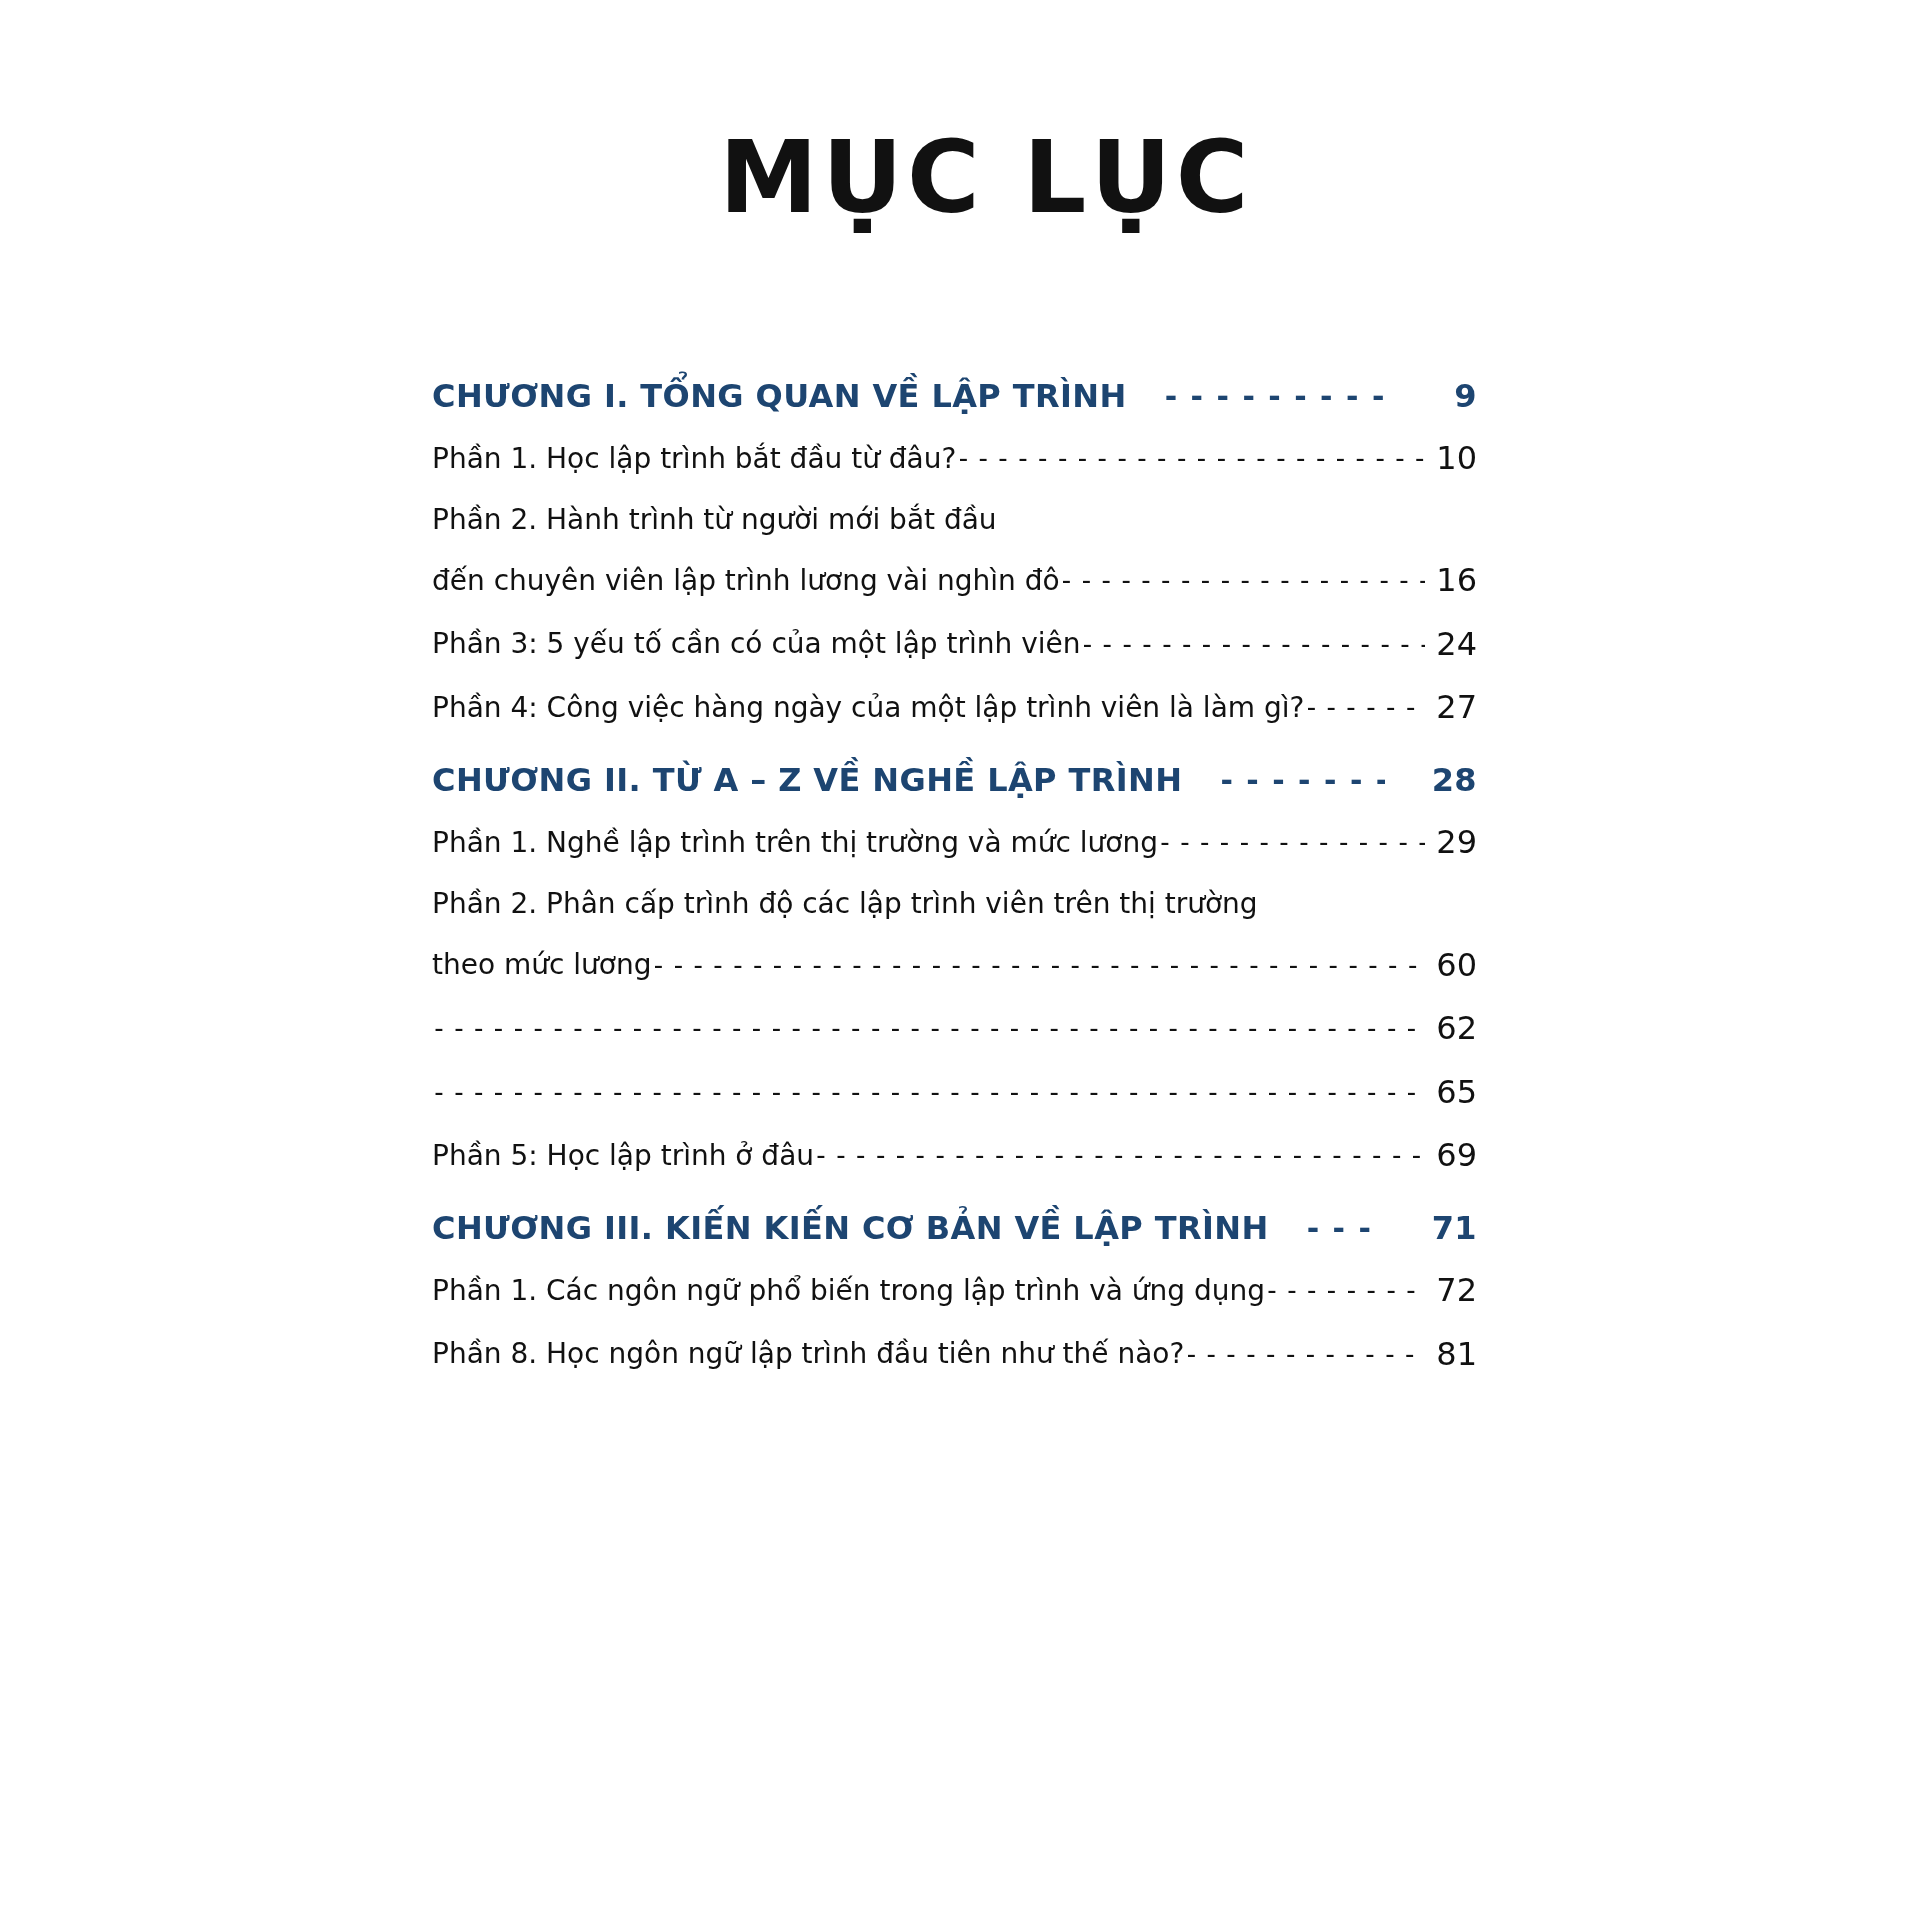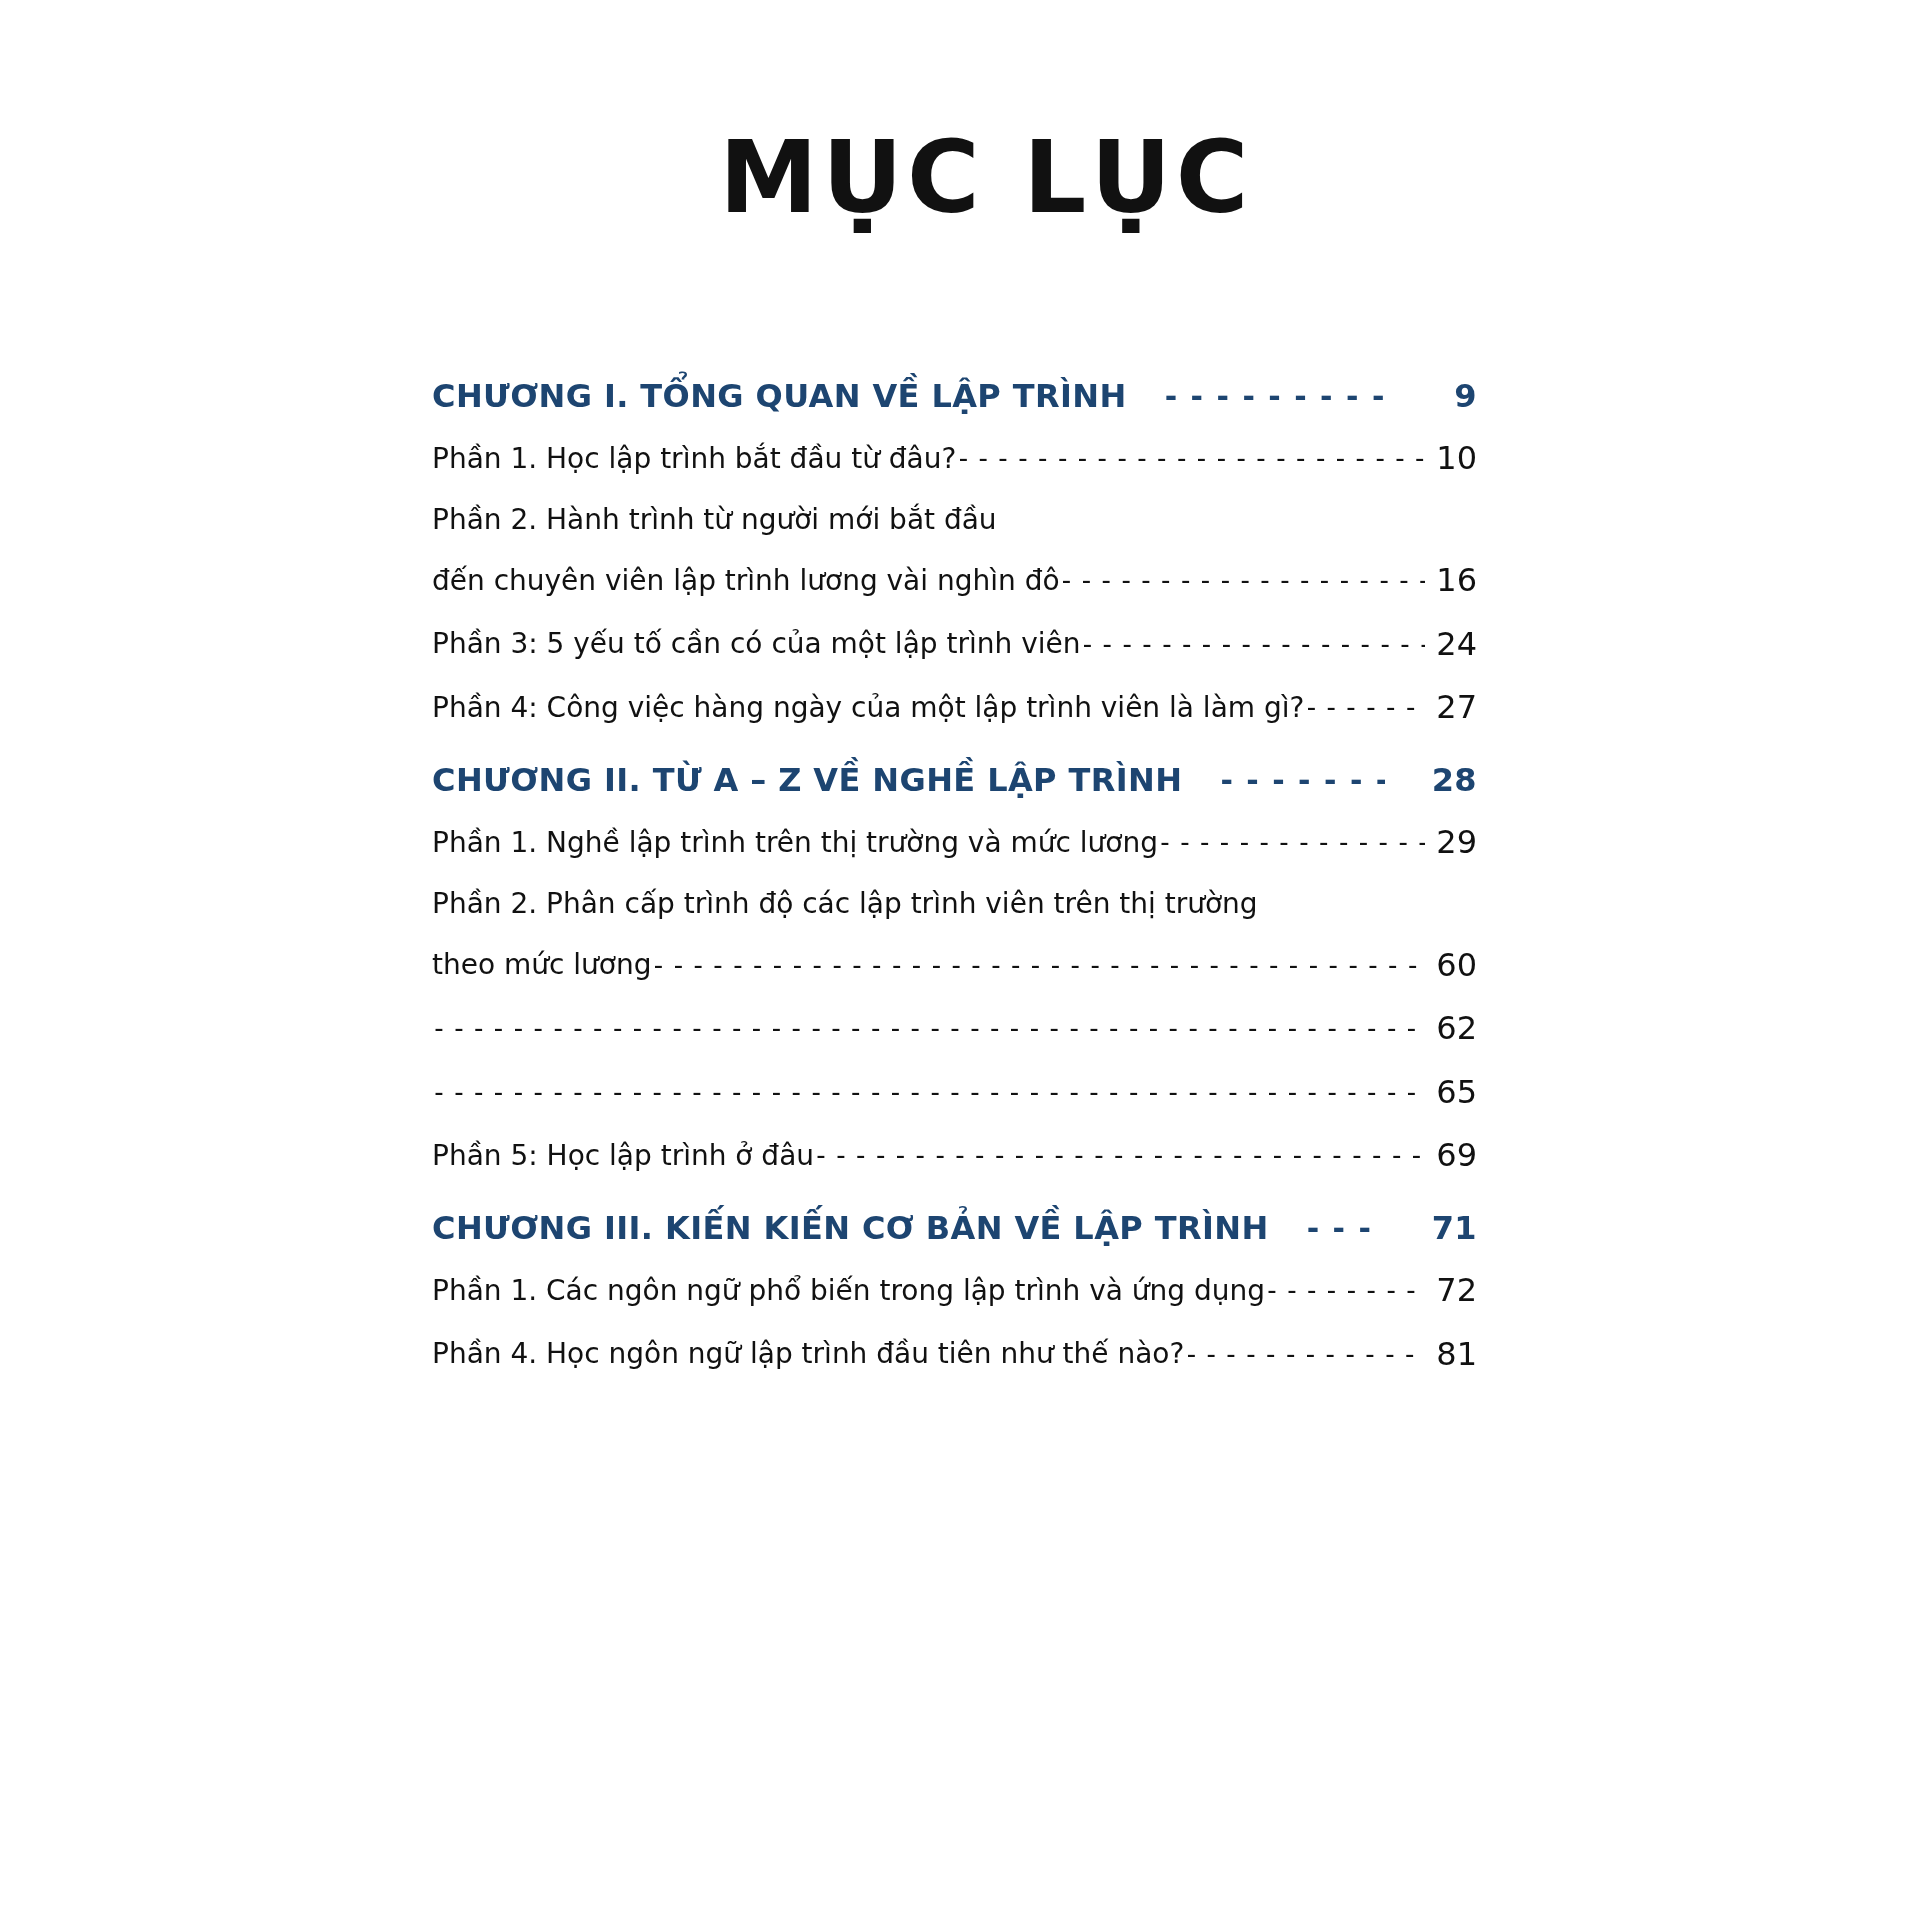--- a/index.html
+++ b/index.html
@@ -185,21 +185,21 @@
           <span class="ch-text">CHƯƠNG III. KIẾN KIẾN CƠ BẢN VỀ LẬP TRÌNH</span>
           <span class="leader ">- - - - - - - - - - - - - - - - - - - - - - - - - - - - - - - - - - - - - - - - - - - - - - - - - - - - - - - - - - - - - - - - - - - - - - - - - - - - - - - - - - - - - - - - - - - - - - - - - - - - - - - - - - - - - - - - - - - - - - - </span>
           <span class="ch-page">71</span>
         </div>
         <div class="entry-line">
           <span class="e-text">Phần 1. Các ngôn ngữ phổ biến trong lập trình và ứng dụng</span>
           <span class="leader ">- - - - - - - - - - - - - - - - - - - - - - - - - - - - - - - - - - - - - - - - - - - - - - - - - - - - - - - - - - - - - - - - - - - - - - - - - - - - - - - - - - - - - - - - - - - - - - - - - - - - - - - - - - - - - - - - - - - - - - - </span>
           <span class="e-page">72</span>
         </div>
         <div class="entry-line">
-          <span class="e-text">Phần 4. Học ngôn ngữ lập trình đầu tiên như thế nào?</span>
+          <span class="e-text">Phần 8. Học ngôn ngữ lập trình đầu tiên như thế nào?</span>
           <span class="leader ">- - - - - - - - - - - - - - - - - - - - - - - - - - - - - - - - - - - - - - - - - - - - - - - - - - - - - - - - - - - - - - - - - - - - - - - - - - - - - - - - - - - - - - - - - - - - - - - - - - - - - - - - - - - - - - - - - - - - - - - </span>
           <span class="e-page">81</span>
         </div>
       </div>
     </div>
 
 </div>
 
 
 </body></html>

